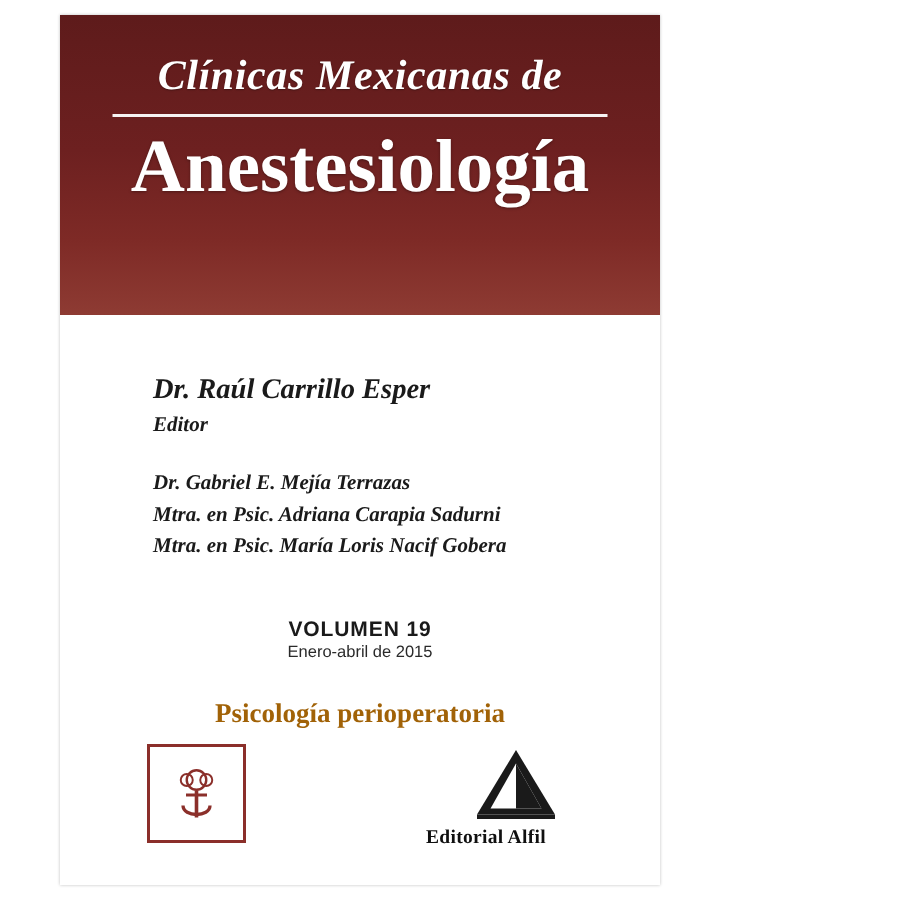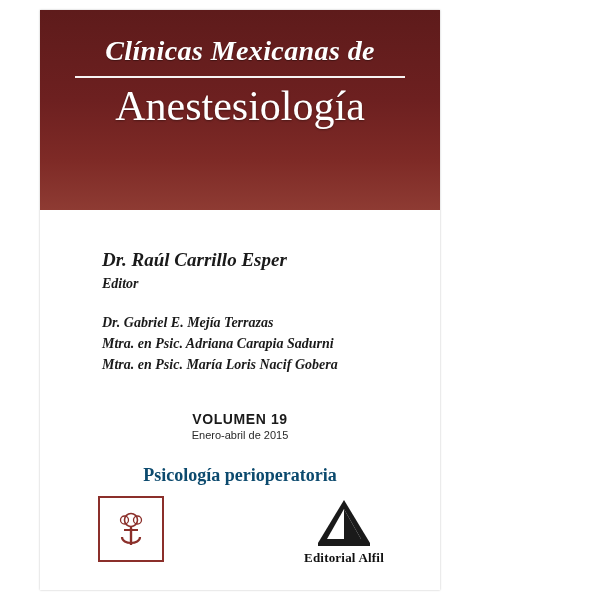--- a/index.html
+++ b/index.html
@@ -60,22 +60,22 @@
   }
   .rule {
     width: 330px;
     height: 2px;
     background: #ffffff;
     margin: 9px auto 6px auto;
     opacity: 0.95;
   }
   .title-line2 {
     font-family: "Liberation Serif", serif;
-    font-weight: normal;
-    font-size: 42px;
+    font-weight: bold;
+    font-size: 50px;
     line-height: 1.05;
     padding: 0 10px;
     text-shadow: 0 1px 2px rgba(0,0,0,0.35);
   }
   
   .body {
     position: relative;
     flex: 1 1 auto;
     background: #ffffff;
     padding: 36px 0 0 0;
@@ -124,21 +124,21 @@
     font-size: 11px;
     color: #2a2a2a;
     margin-top: 2px;
   }
   .subject {
     text-align: center;
     margin-top: 24px;
     font-family: "Liberation Serif", serif;
     font-weight: bold;
     font-size: 18px;
-    color: #0c4a6e;
+    color: #a16207;
   }
   
   .logos {
     position: absolute;
     left: 0; right: 0;
     bottom: 24px;
     height: 80px;
   }
   .logo-left {
     position: absolute;
@@ -150,21 +150,21 @@
     display: flex;
     align-items: center;
     justify-content: center;
   }
   .logo-left svg { display: block; }
   .logo-right {
     position: absolute;
     right: 36px;
     bottom: 0px;
     width: 120px;
-    text-align: center;
+    text-align: left;
   }
   .logo-right .mark {
     display: block;
     margin: 0 auto;
   }
   .publisher {
     font-family: "Liberation Serif", serif;
     font-weight: bold;
     font-size: 13px;
     color: #101010;

